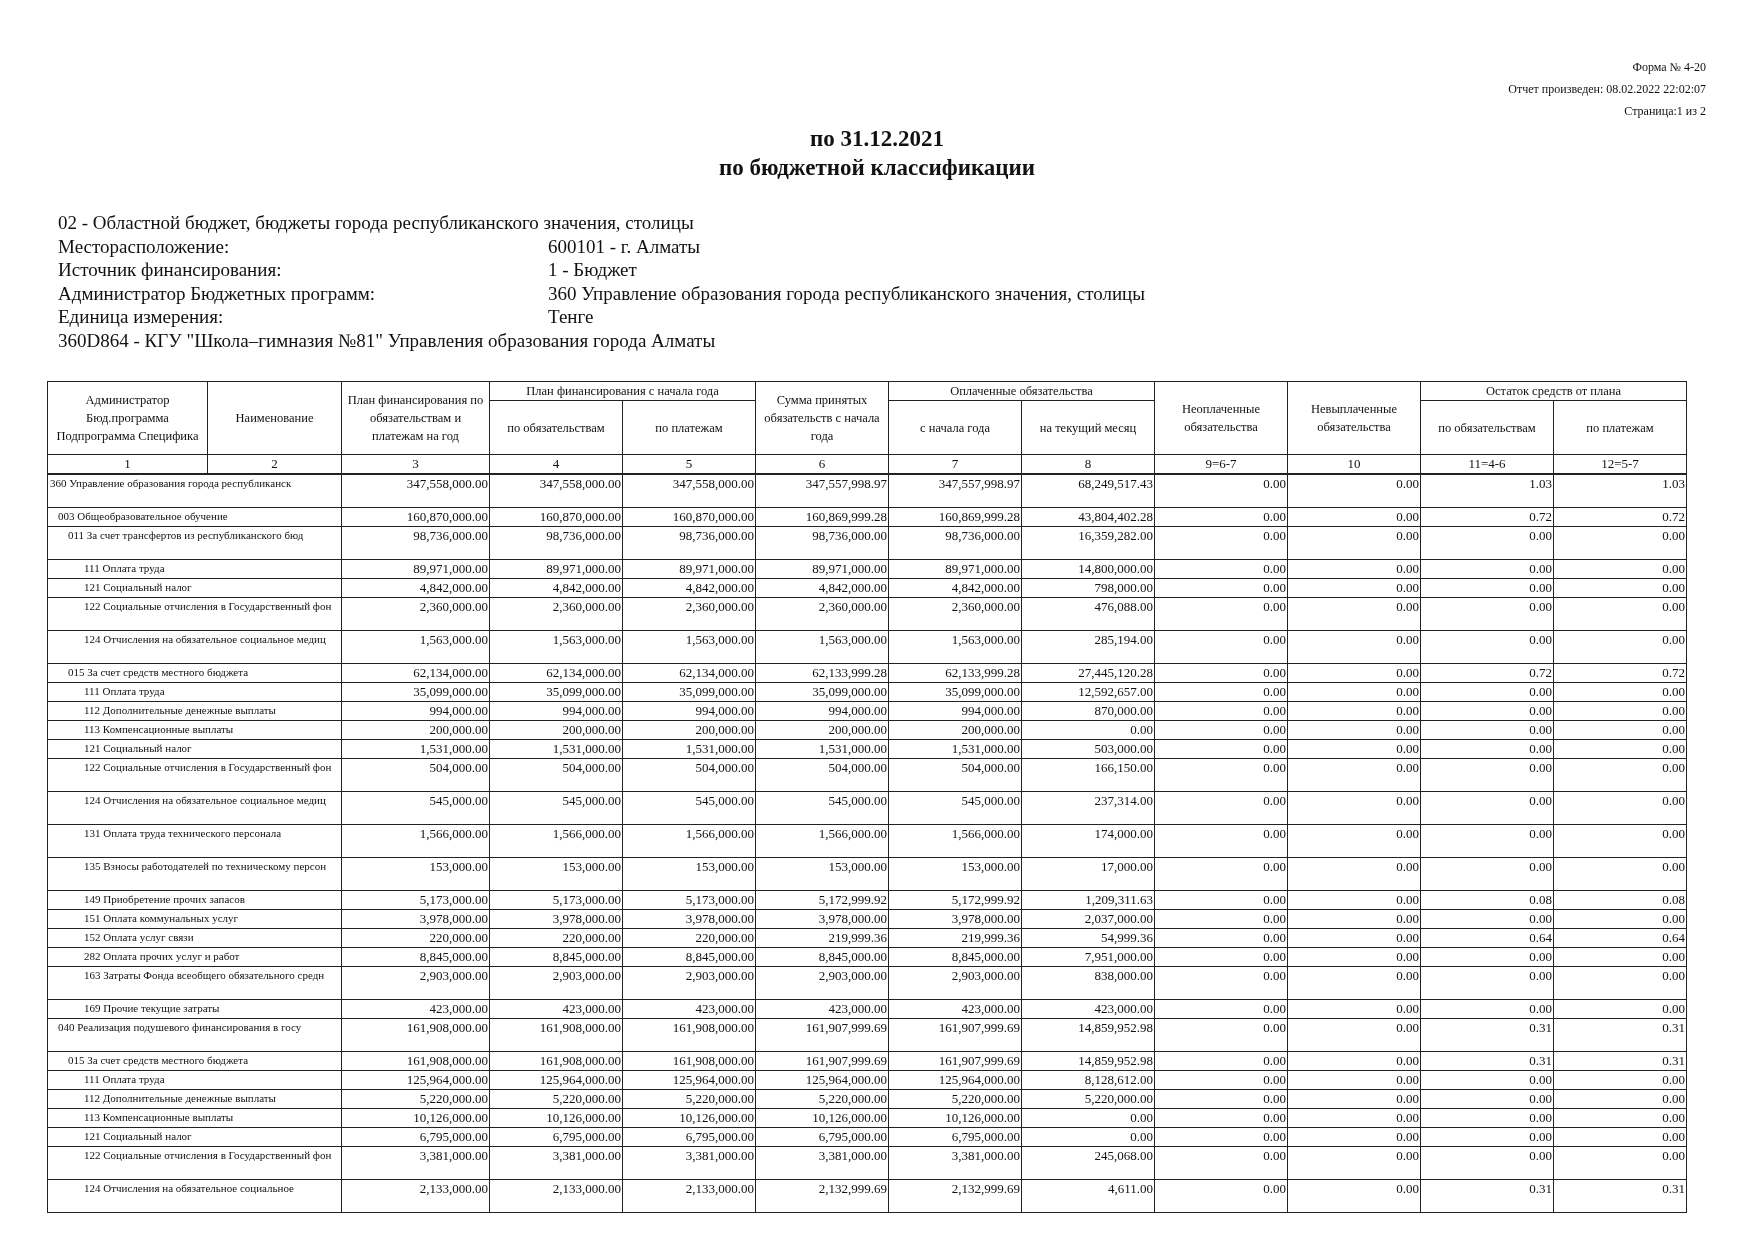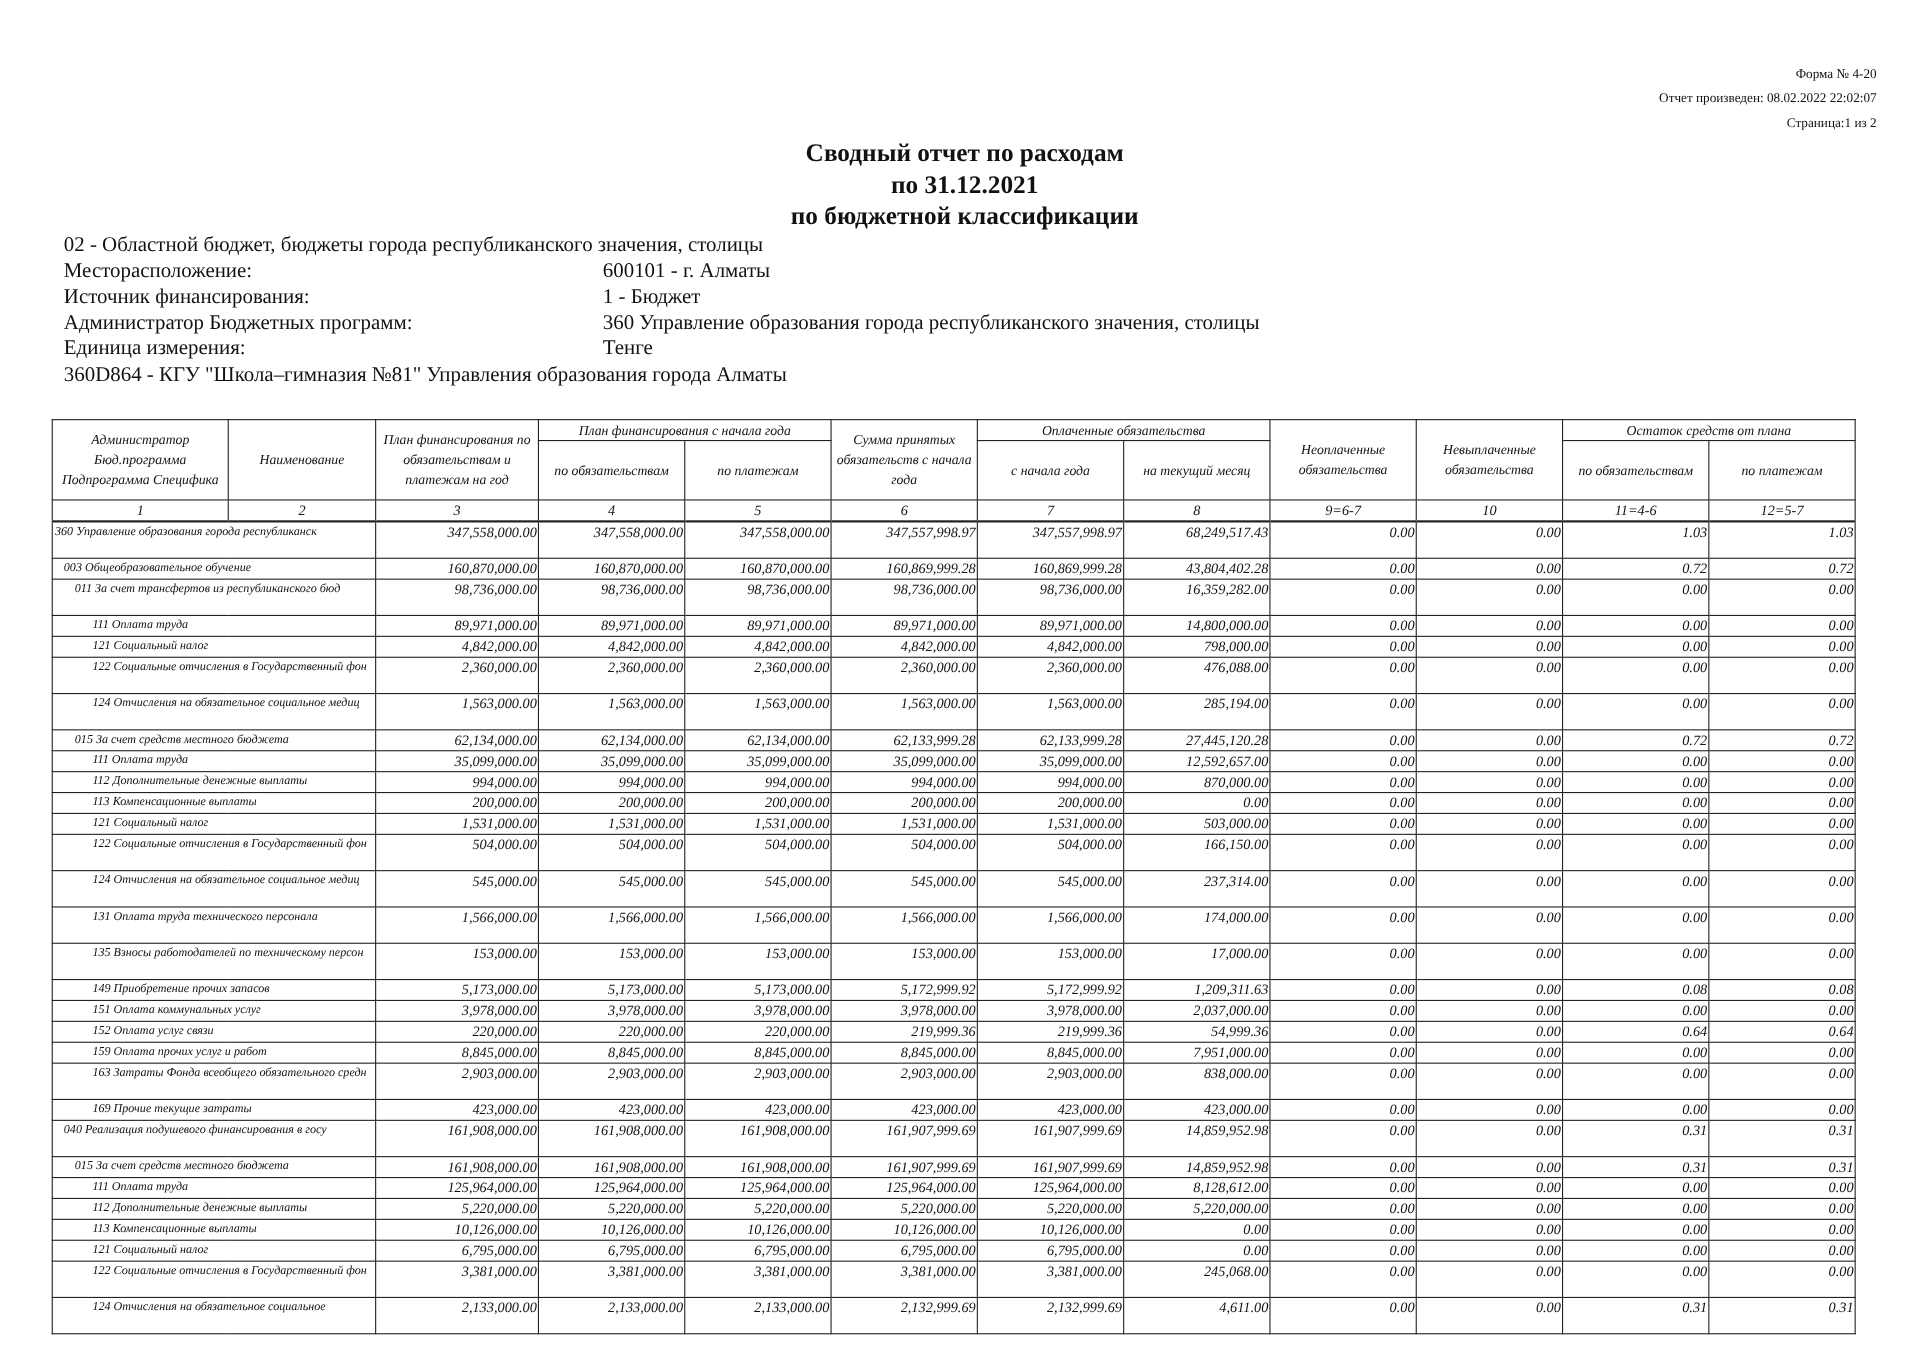--- a/index.html
+++ b/index.html
@@ -16,21 +16,21 @@
     font-weight: bold; font-size: 23px; line-height: 29px;
   }
   .params {
     position: absolute; left: 58px; top: 211px; font-size: 19px; line-height: 23.5px;
   }
   .param-row { display: flex; }
   .param-label { width: 490px; }
   .param-value { white-space: nowrap; }
   table.report {
     position: absolute; left: 47px; top: 381px; width: 1434px;
-    border-collapse: collapse; table-layout: fixed; font-size: 12px; font-style: italic;
+    border-collapse: collapse; table-layout: fixed; font-size: 12px;
   }
   table.report th, table.report td {
     border: 1px solid #222; padding: 0 1px; vertical-align: top;
   }
   table.report th {
     font-weight: normal; text-align: center; vertical-align: middle;
     font-size: 12.5px; line-height: 18px;
   }
   table.report thead tr.nums th { height: 18px; font-size: 13px; border-bottom: 2px solid #222; }
   table.report td.name { font-size: 11px; line-height: 16px; text-align: left; }
@@ -41,21 +41,20 @@
 </head>
 <body>
 
 <div class="meta-right">
   <div>Форма № 4-20</div>
   <div>Отчет произведен: 08.02.2022 22:02:07</div>
   <div>Страница:1 из 2</div>
 </div>
 
 <div class="title-block">
-  <div>Сводный отчет по расходам</div>
   <div>по 31.12.2021</div>
   <div>по бюджетной классификации</div>
 </div>
 
 <div class="params">
   <div class="param-row">
     <span class="param-value">02 - Областной бюджет, бюджеты города республиканского значения, столицы</span>
   </div>
   <div class="param-row">
     <span class="param-label">Месторасположение:</span>
@@ -370,21 +369,21 @@
         <td class="num">220,000.00</td>
         <td class="num">219,999.36</td>
         <td class="num">219,999.36</td>
         <td class="num">54,999.36</td>
         <td class="num">0.00</td>
         <td class="num">0.00</td>
         <td class="num">0.64</td>
         <td class="num">0.64</td>
       </tr>
       <tr>
-        <td class="name" colspan="2" style="padding-left: 36px;">159  Оплата прочих услуг и работ</td>
+        <td class="name" colspan="2" style="padding-left: 36px;">282  Оплата прочих услуг и работ</td>
         <td class="num">8,845,000.00</td>
         <td class="num">8,845,000.00</td>
         <td class="num">8,845,000.00</td>
         <td class="num">8,845,000.00</td>
         <td class="num">8,845,000.00</td>
         <td class="num">7,951,000.00</td>
         <td class="num">0.00</td>
         <td class="num">0.00</td>
         <td class="num">0.00</td>
         <td class="num">0.00</td>

